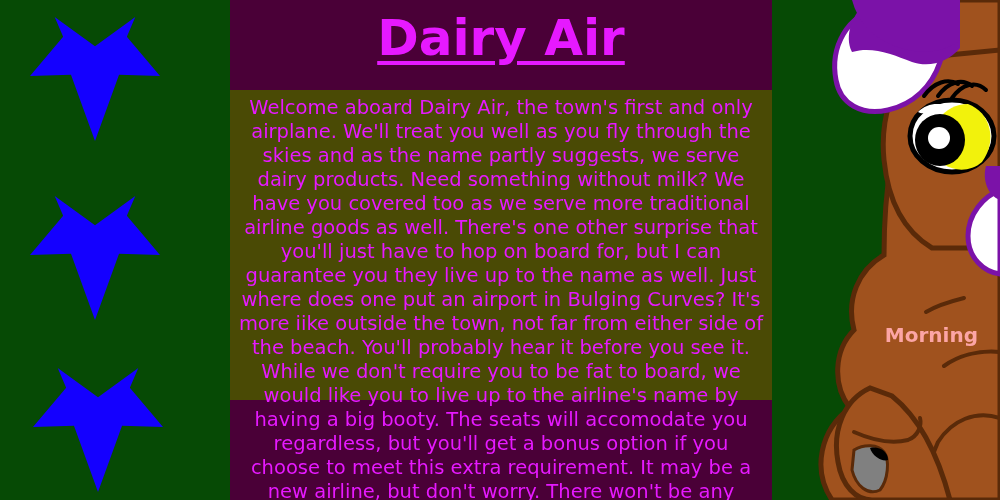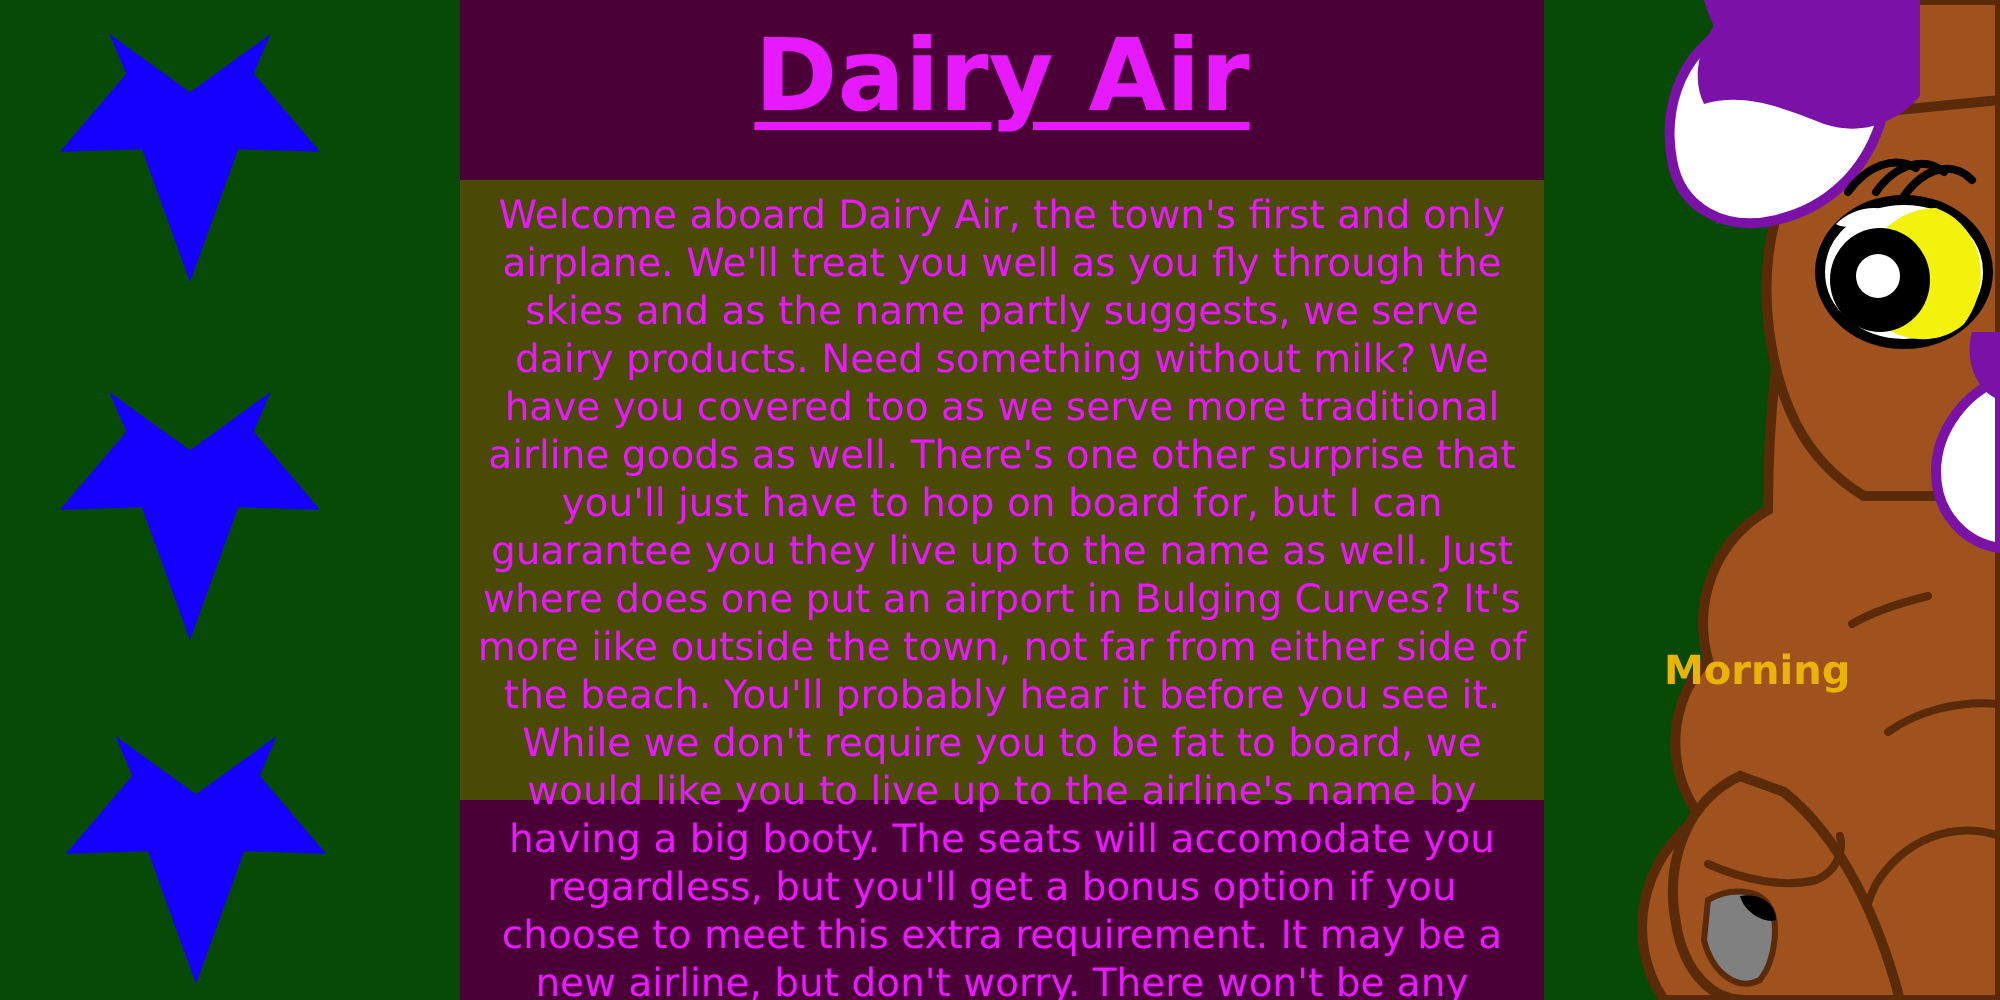--- a/index.html
+++ b/index.html
@@ -92,25 +92,25 @@
     width: 228px; height: 500px;
     overflow: hidden;
     background: #064A05;
   }
   .char-svg { display: block; }
   .char-name {
     position: absolute;
     left: 60px;
     top: 322px;
     width: 146px;
-    text-align: left;
+    text-align: right;
     font-size: 20px;
     font-weight: bold;
     line-height: 26px;
-    color: #eab308;
+    color: #fca5a5;
     font-family: "DejaVu Sans", sans-serif;
     pointer-events: none;
   }
 </style>
 </head>
 <body>
 
 <div id="page">
 
   <div class="star-strip">

